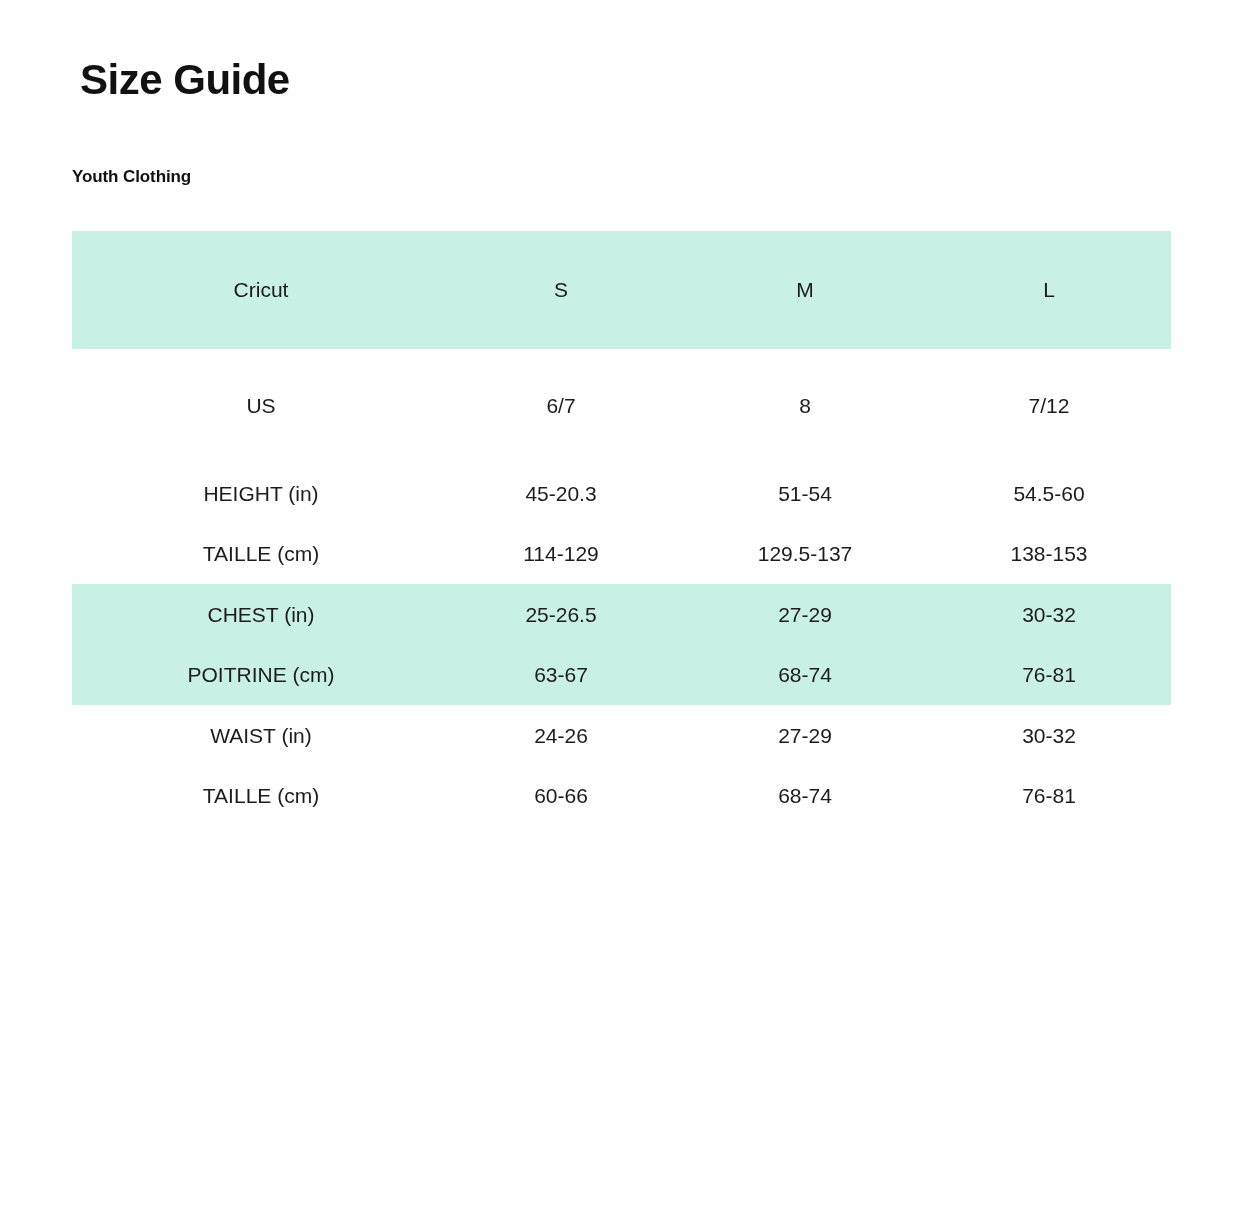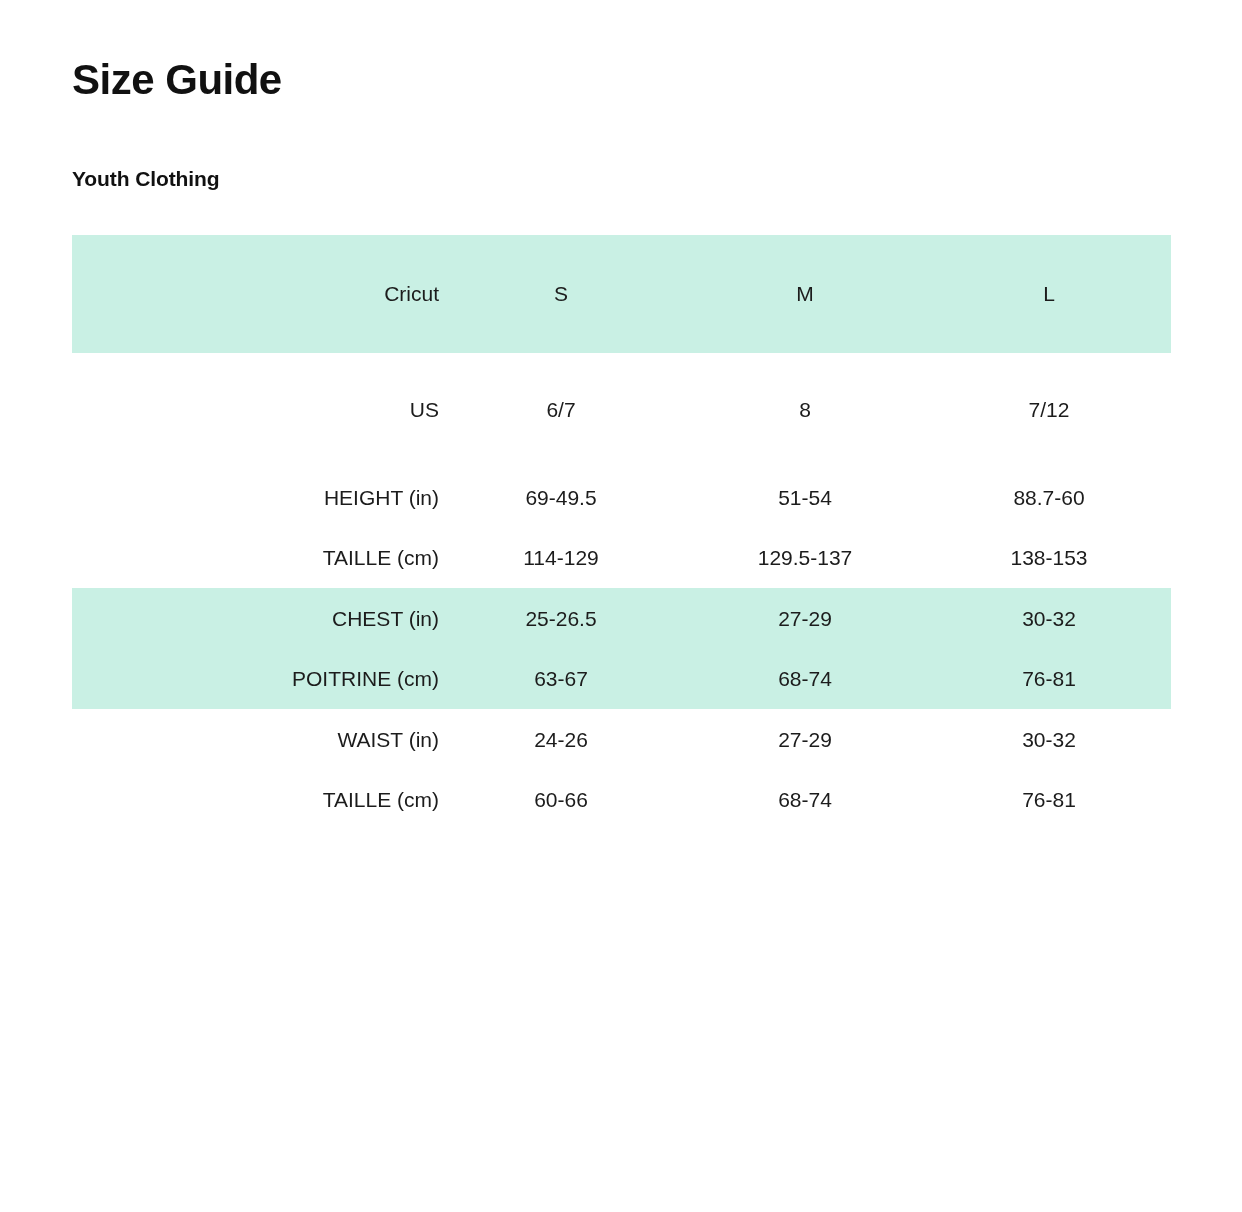--- a/index.html
+++ b/index.html
@@ -19,25 +19,25 @@
     width: 1242px;
     height: 1212px;
     box-sizing: border-box;
     padding: 55px 72px 0 72px;
   }
   .page-title {
     font-size: 42px;
     font-weight: bold;
     letter-spacing: -0.5px;
     line-height: 1.2;
-    margin: 0 0 0 0;
+    margin: 0 0 0 8px;
     color: #111111;
   }
   .section-title {
-    font-size: 21px;
+    font-size: 17px;
     font-weight: bold;
     margin: 62px 0 0 0;
     color: #111111;
     letter-spacing: -0.1px;
   }
   .size-table {
     margin-top: 44px;
     width: 1098px;
     border-collapse: collapse;
     table-layout: fixed;
@@ -58,21 +58,21 @@
     font-weight: 400;
     color: #1c1c1c;
     line-height: 1.35;
   }
   .row-head td { height: 118px; }
   .row-single td { height: 114px; }
   .row-double td { height: 121px; }
 
   td.label {
     padding-left: 11px;
-    text-align: right;
+    text-align: center;
   }
   td.value {
     text-align: center;
   }
   .line2 {
     display: block;
     margin-top: 32px;
   }
   .head-label {
     font-size: 21px;
@@ -120,29 +120,29 @@
         </td>
       </tr>
 
 
       <tr class="plain row-double">
         <td class="label">
           <span>HEIGHT (in)</span>
           <span class="line2">TAILLE (cm)</span>
         </td>
         <td class="value">
-          <span>69-49.5</span>
+          <span>45-20.3</span>
           <span class="line2">114-129</span>
         </td>
         <td class="value">
           <span>51-54</span>
           <span class="line2">129.5-137</span>
         </td>
         <td class="value">
-          <span>88.7-60</span>
+          <span>54.5-60</span>
           <span class="line2">138-153</span>
         </td>
       </tr>
 
       <tr class="shaded row-double">
         <td class="label">
           <span>CHEST (in)</span>
           <span class="line2">POITRINE (cm)</span>
         </td>
         <td class="value">

